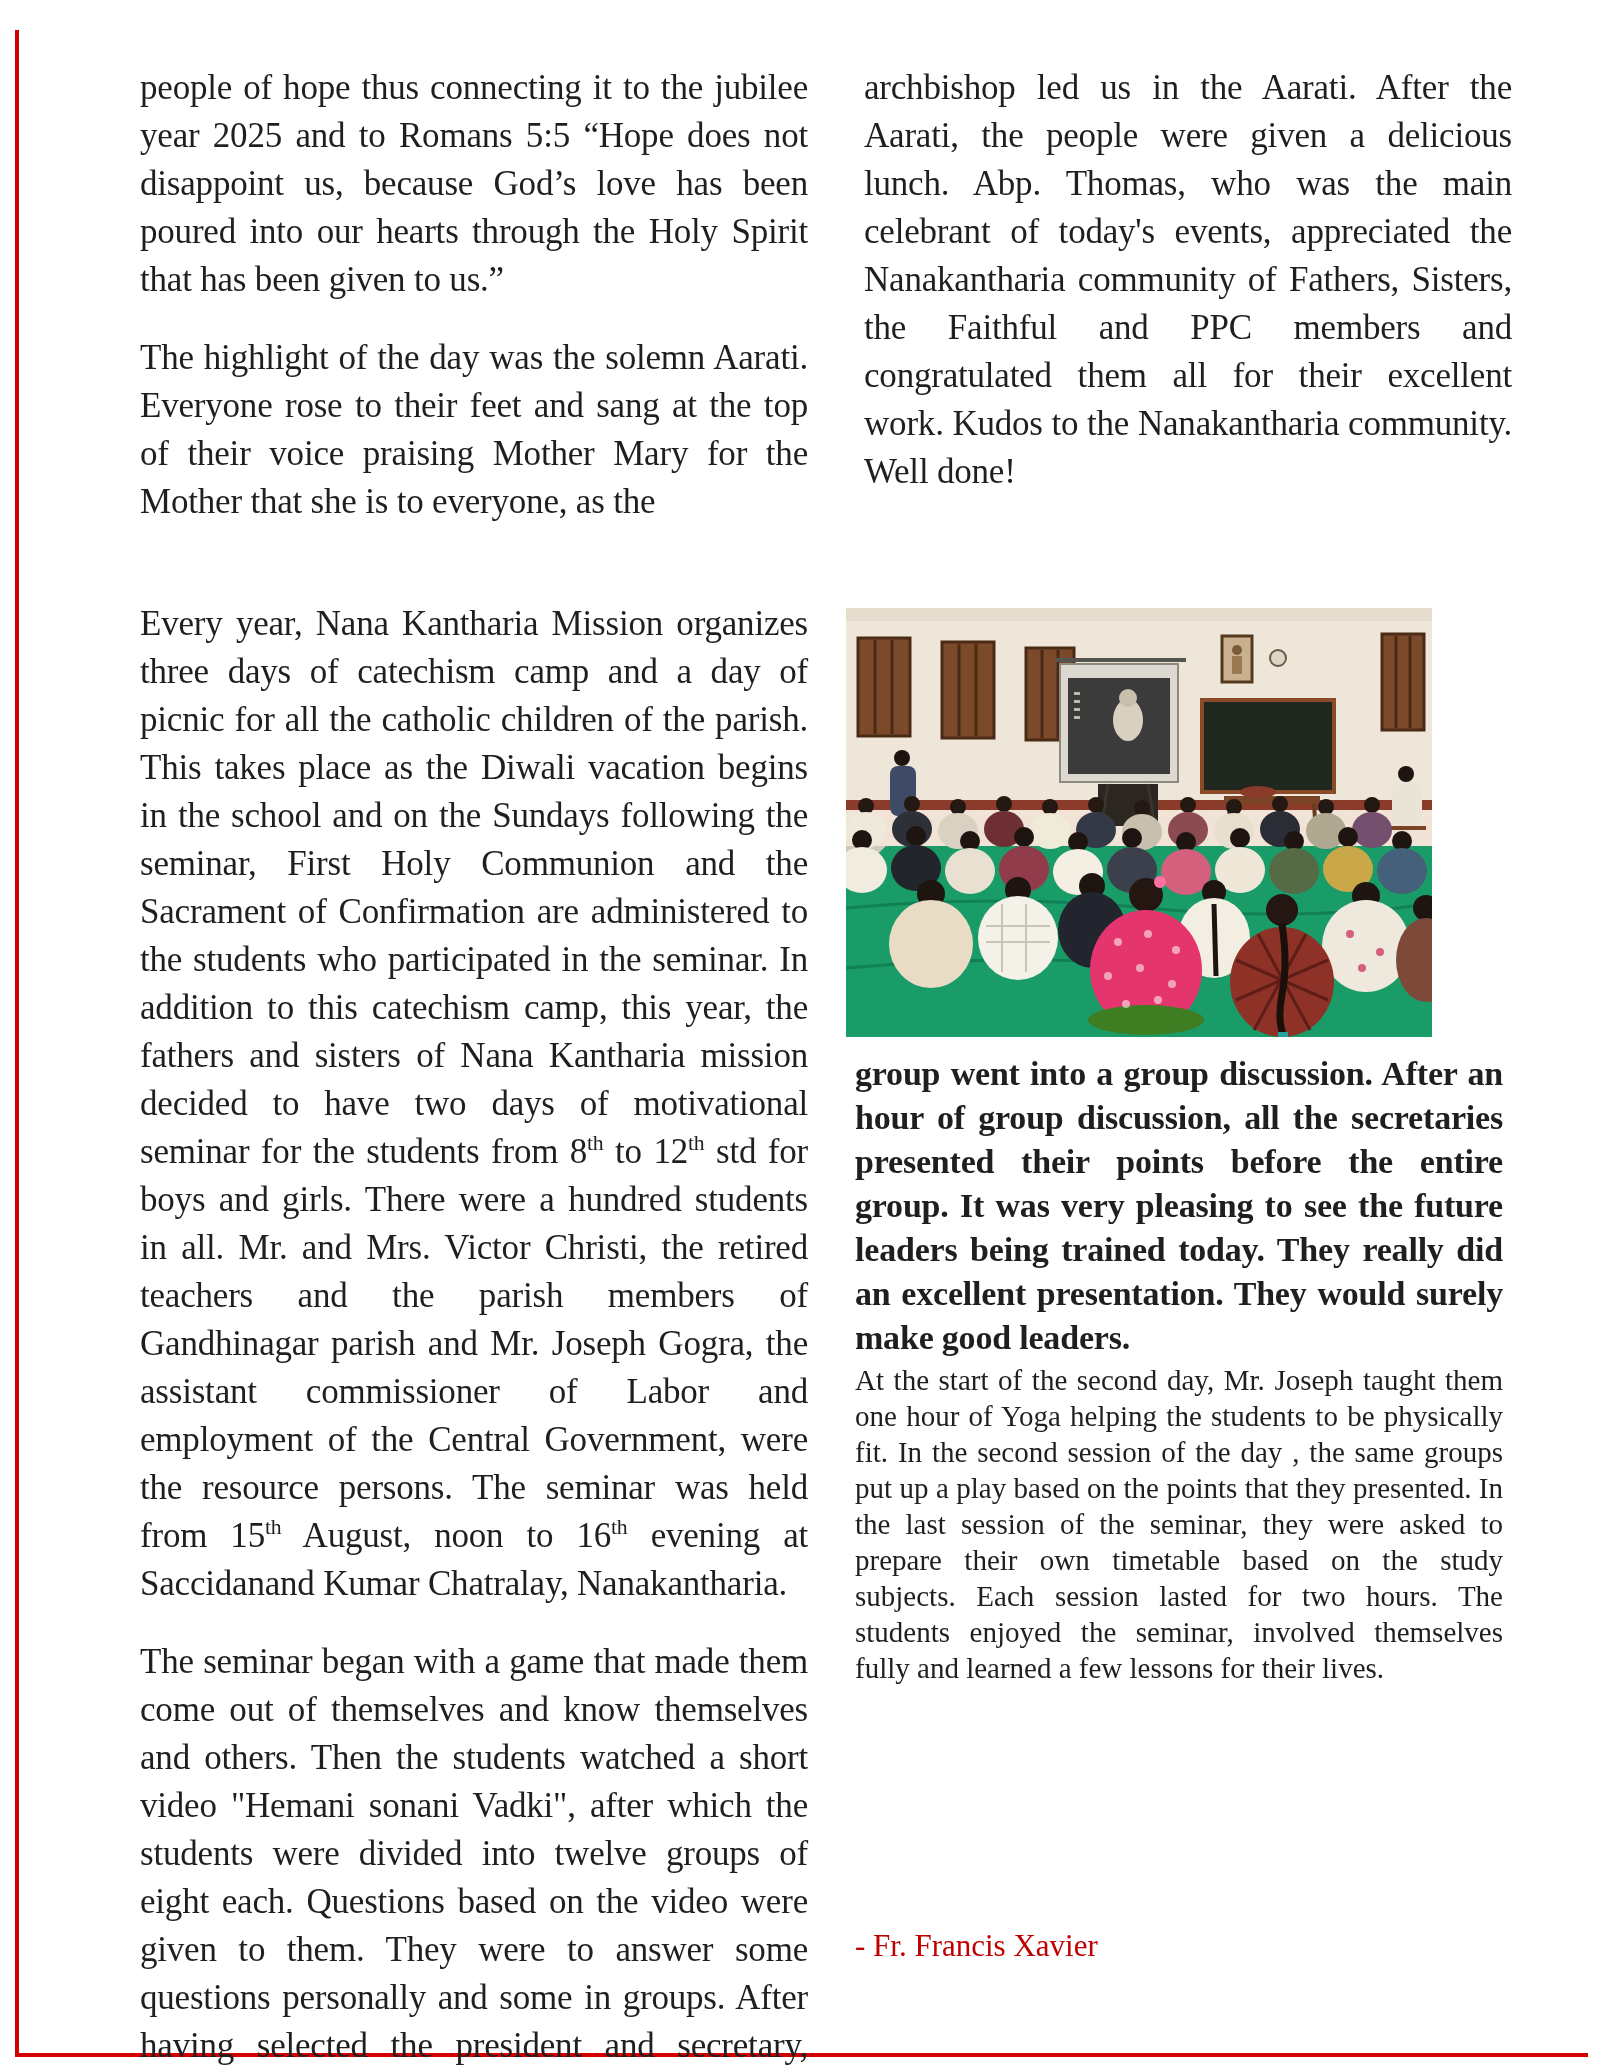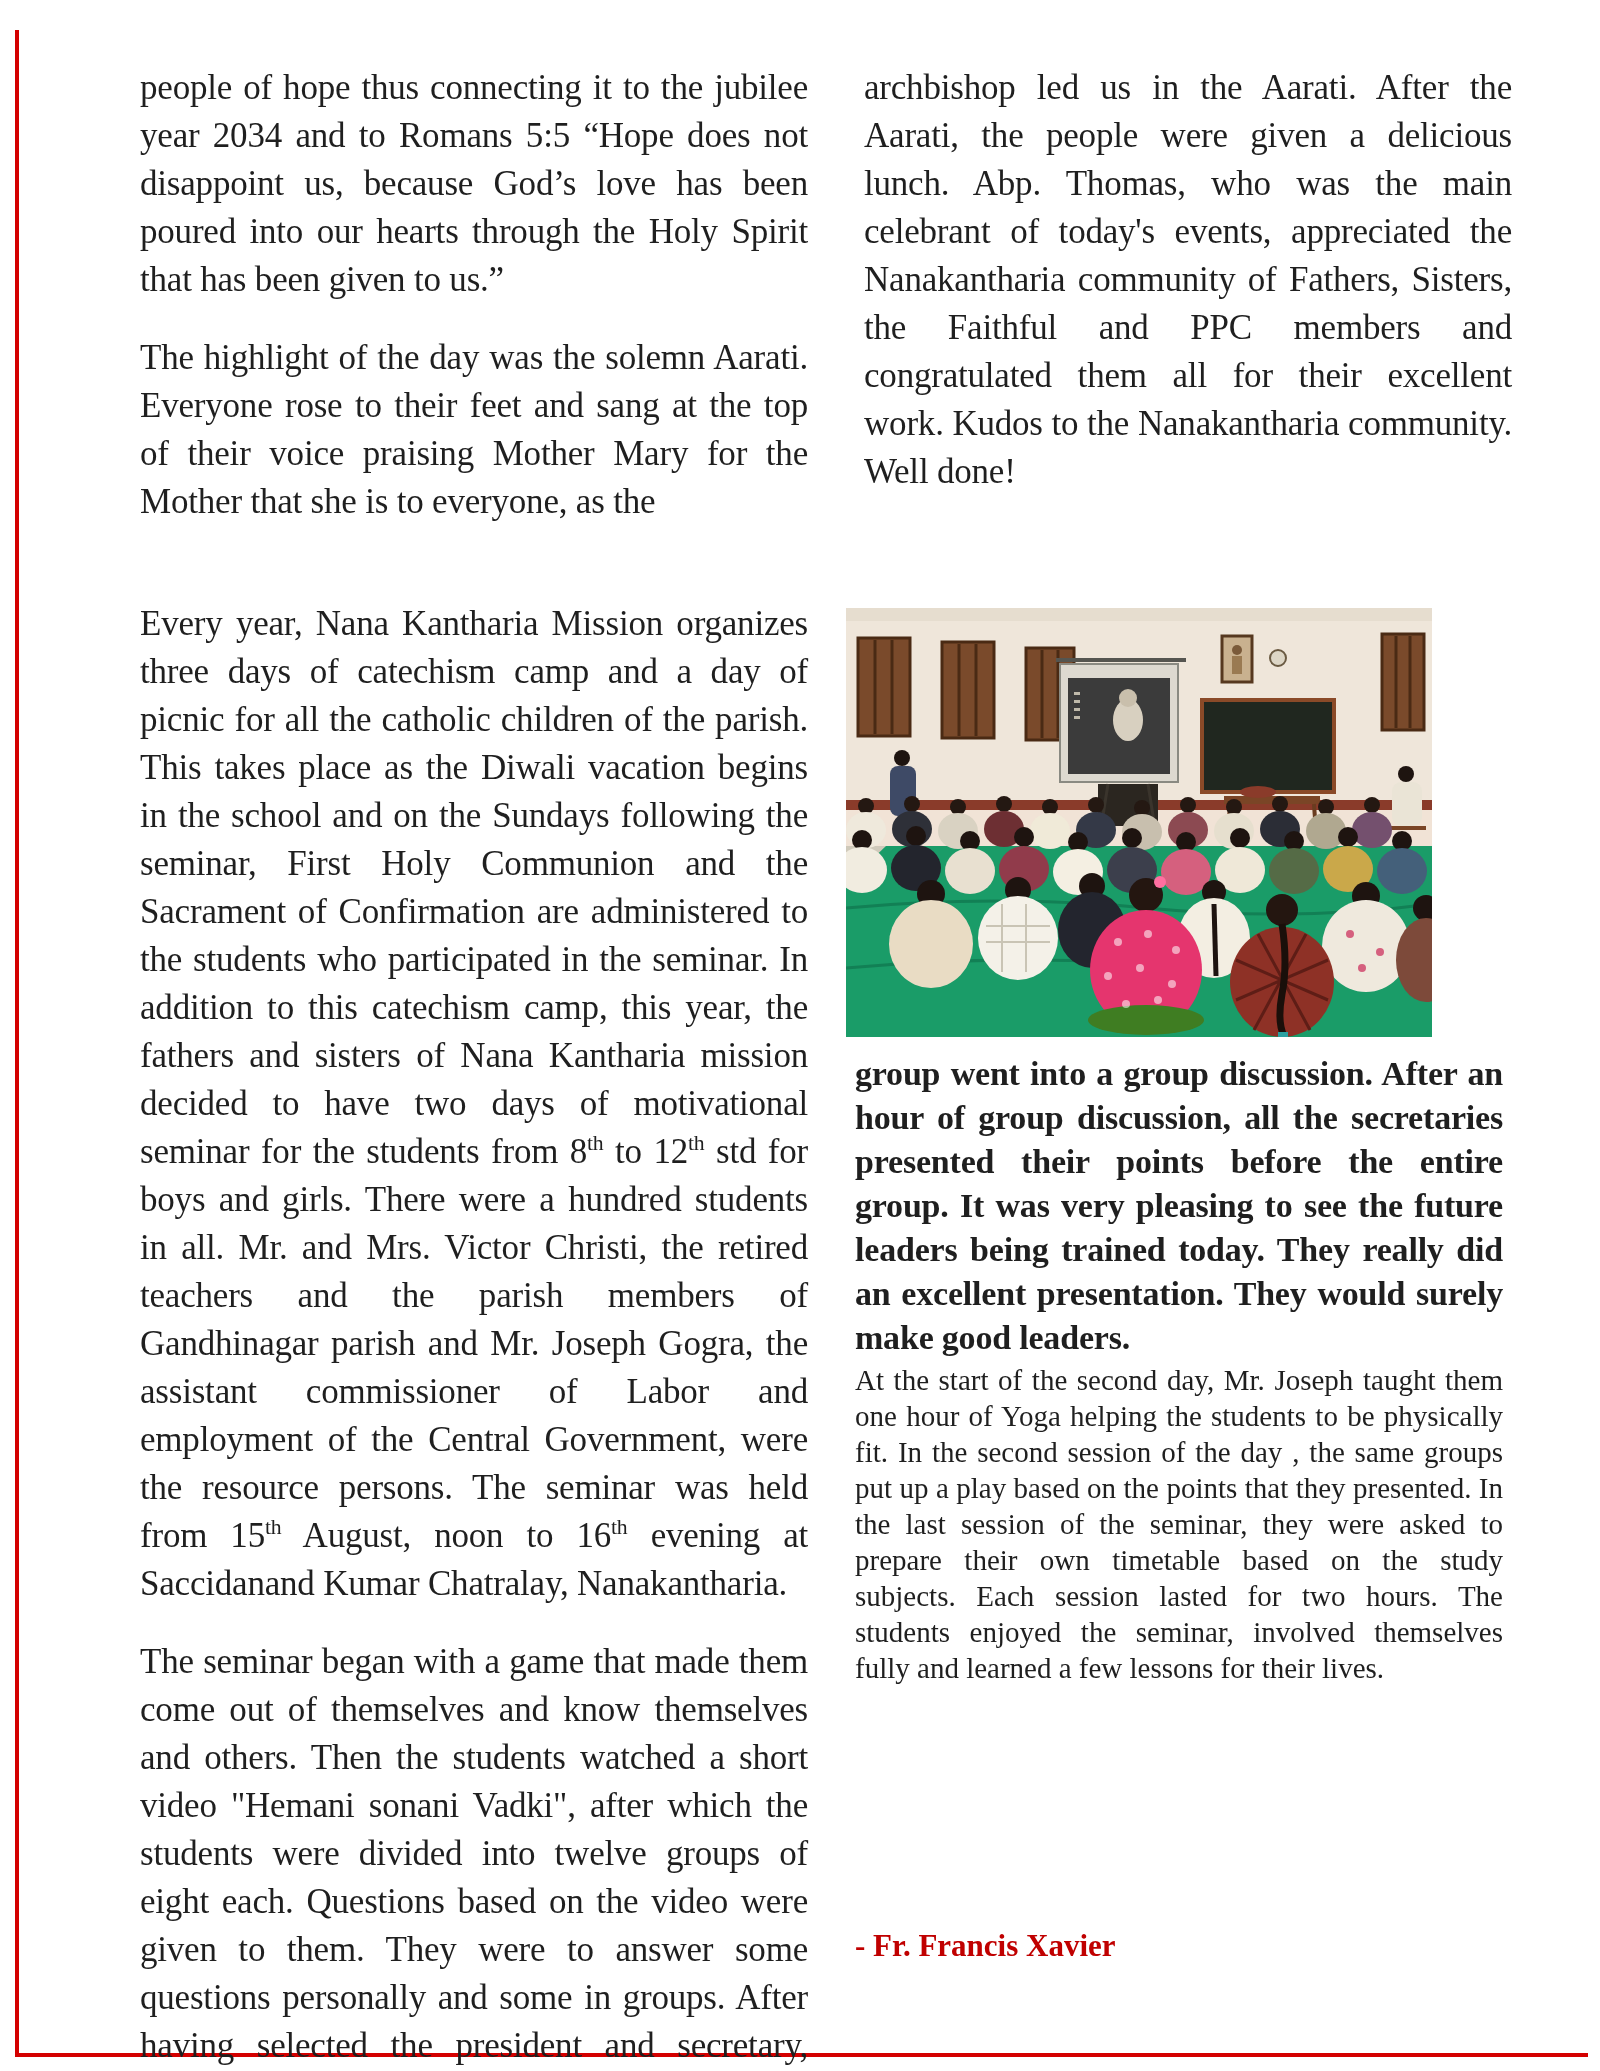--- a/index.html
+++ b/index.html
@@ -22,35 +22,35 @@
   .stretch-last { text-align-last:justify; }
   sup { font-size:0.62em; line-height:0; vertical-align:super; }
 
   .heading-row { position:absolute; left:140px; top:532px; width:1364px; text-align:center; }
   .highlight {
     display:inline-block; background:var(--highlight-green); color:var(--heading-navy);
     font-weight:bold; font-size:37px; line-height:44px; padding:3px 12px 5px 12px;
     letter-spacing:0.2px;
   }
 
-  .signature { position:absolute; left:855px; top:1928px; font-weight:bold; font-size:31px; color:var(--accent-red); }
+  .signature { position:absolute; left:855px; top:1928px; font-weight:normal; font-size:31px; color:var(--accent-red); }
 
   .photo-frame { position:absolute; left:846px; top:608px; width:586px; height:429px; background:#e8e2d6; }
   .photo-frame svg { display:block; }
 </style>
 </head>
 <body>
 
 <div class="page">
 
   <div class="border-left"></div>
   <div class="border-bottom"></div>
 
   <div class="tblock main-text" style="left:140px; top:64px; width:668px;">
-    <p>people of hope thus connecting it to the jubilee year 2034 and to Romans 5:5 “Hope does not disappoint us, because God’s love has been poured into our hearts through the Holy Spirit that has been given to us.”</p>
+    <p>people of hope thus connecting it to the jubilee year 2025 and to Romans 5:5 “Hope does not disappoint us, because God’s love has been poured into our hearts through the Holy Spirit that has been given to us.”</p>
     <p>The highlight of the day was the solemn Aarati. Everyone rose to their feet and sang at the top of their voice praising Mother Mary for the Mother that she is to everyone, as the</p>
   </div>
 
   <div class="tblock main-text" style="left:864px; top:64px; width:648px;">
     <p>archbishop led us in the Aarati. After the Aarati, the people were given a delicious lunch. Abp. Thomas, who was the main celebrant of today's events, appreciated the Nanakantharia community of Fathers, Sisters, the Faithful and PPC members and congratulated them all for their excellent work. Kudos to the Nanakantharia community. Well done!</p>
   </div>
 
 
   <div class="tblock main-text" style="left:140px; top:600px; width:668px;">
     <p><span>Every year, Nana Kantharia Mission organizes three days of catechism camp and a day of picnic for all the catholic children of the parish. This takes place as the Diwali vacation begins in the school and on the Sundays following the seminar, First Holy Communion and the Sacrament of Confirmation are administered to the students who participated in the seminar. In addition to this catechism camp, this year, the fathers and sisters of Nana Kantharia mission decided to have two days of motivational seminar for the students from 8</span><sup>th</sup><span> to 12</span><sup>th</sup><span> std for boys and girls. There were a hundred students in all. Mr. and Mrs. Victor Christi, the retired teachers and the parish members of Gandhinagar parish and Mr. Joseph Gogra, the assistant commissioner of Labor and employment of the Central Government, were the resource persons. The seminar was held from 15</span><sup>th</sup><span> August, noon to 16</span><sup>th</sup><span> evening at Saccidanand Kumar Chatralay, Nanakantharia.</span></p>

